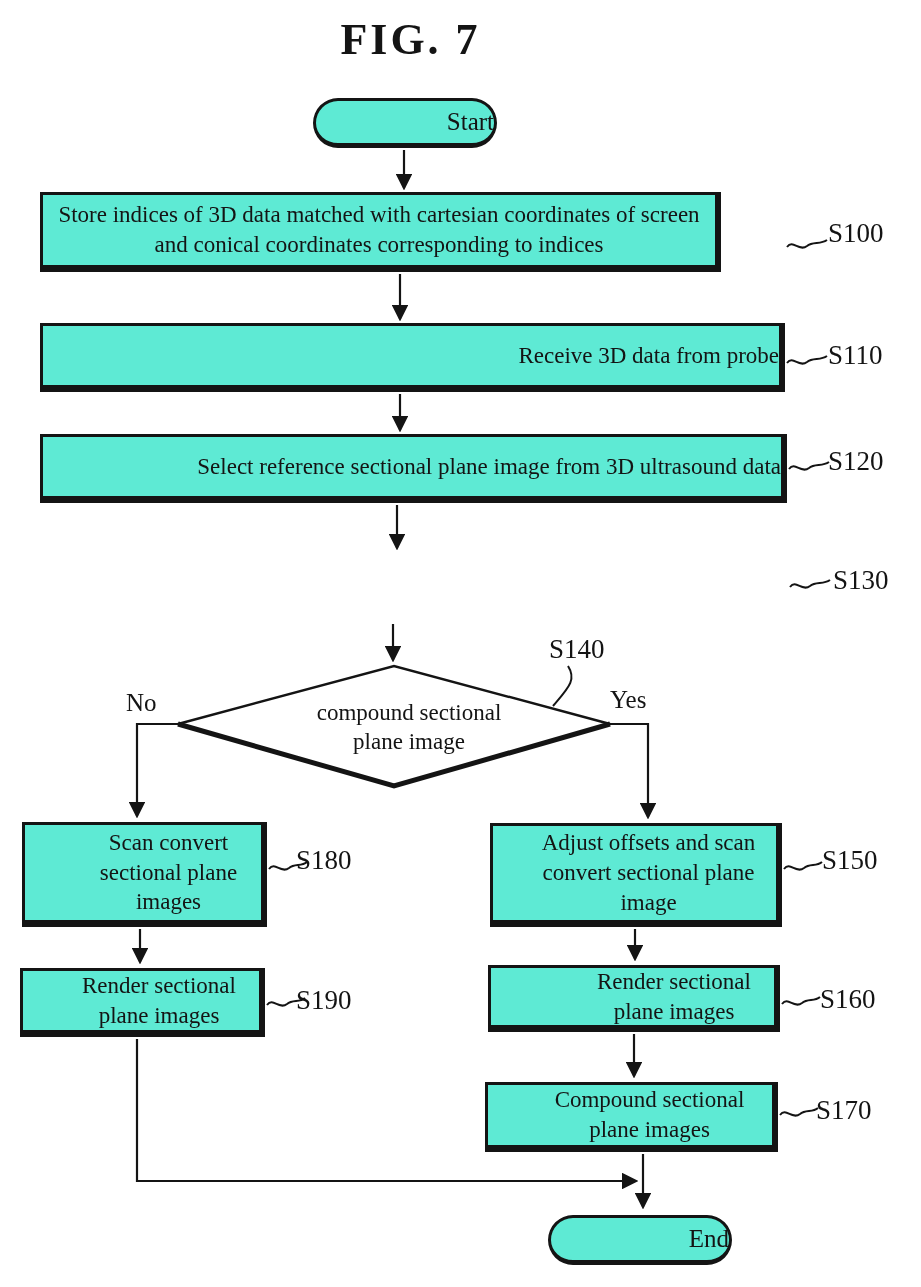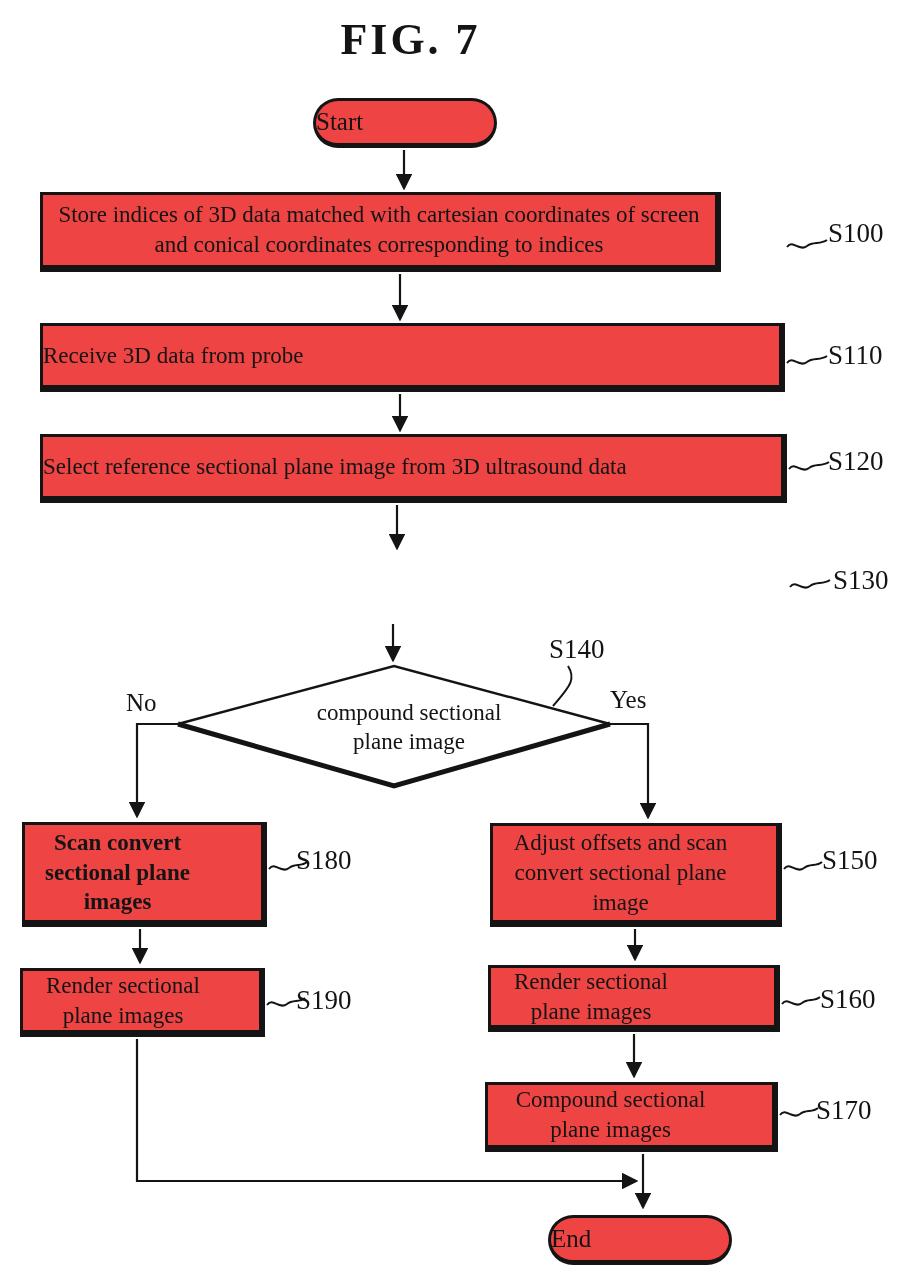--- a/index.html
+++ b/index.html
@@ -6,23 +6,23 @@
   .canvas {
     position:relative; width:921px; height:1287px; margin:0 auto;
     background:#ffffff; overflow:hidden;
     font-family:"Liberation Serif","DejaVu Serif",serif; color:#141414;
   }
   .fig-title {
     position:absolute; left:0; top:14px; width:821px; text-align:center;
     font-size:44px; font-weight:bold; letter-spacing:3px;
   }
   .node {
-    position:absolute; display:flex; align-items:center; justify-content:flex-start;
+    position:absolute; display:flex; align-items:center; justify-content:flex-end;
     text-align:center; font-size:23px; line-height:1.3; box-sizing:border-box;
-    background:#ef4444;
+    background:#5eead4;
   }
   .node .inner { display:inline-block; }
   .process {
     border:3px solid #141414; border-right-width:6px; border-bottom-width:7px;
   }
   .terminal {
     border:3px solid #141414; border-bottom-width:5px; border-radius:27px;
     font-size:25px;
   }
   .ref-label { position:absolute; font-size:27px; }
@@ -35,21 +35,21 @@
   .diamond-text .inner { display:inline-block; max-width:185px; }
   
   #node-start { left:313px; top:98px;  width:184px; height:50px; }
   #node-s100  { left:40px;  top:192px; width:681px; height:80px; }
   #node-s100 .inner { max-width:712px; }
   #node-s110  { left:40px;  top:323px; width:745px; height:69px; }
   #node-s120  { left:40px;  top:434px; width:747px; height:69px; }
   #node-s130  { left:37px;  top:552px; width:751px; height:70px; }
   #node-s130 .inner { max-width:430px; }
   #node-s180  { left:22px;  top:822px; width:245px; height:105px; }
-  #node-s180 .inner { max-width:185px;font-weight:bold; }
+  #node-s180 .inner { max-width:185px; }
   #node-s190  { left:20px;  top:968px; width:245px; height:69px; }
   #node-s190 .inner { max-width:200px; }
   #node-s150  { left:490px; top:823px; width:292px; height:104px; }
   #node-s150 .inner { max-width:255px; }
   #node-s160  { left:488px; top:965px; width:292px; height:67px; }
   #node-s160 .inner { max-width:200px; }
   #node-s170  { left:485px; top:1082px; width:293px; height:70px; }
   #node-s170 .inner { max-width:245px; }
   #node-end   { left:548px; top:1215px; width:184px; height:50px; }
   

